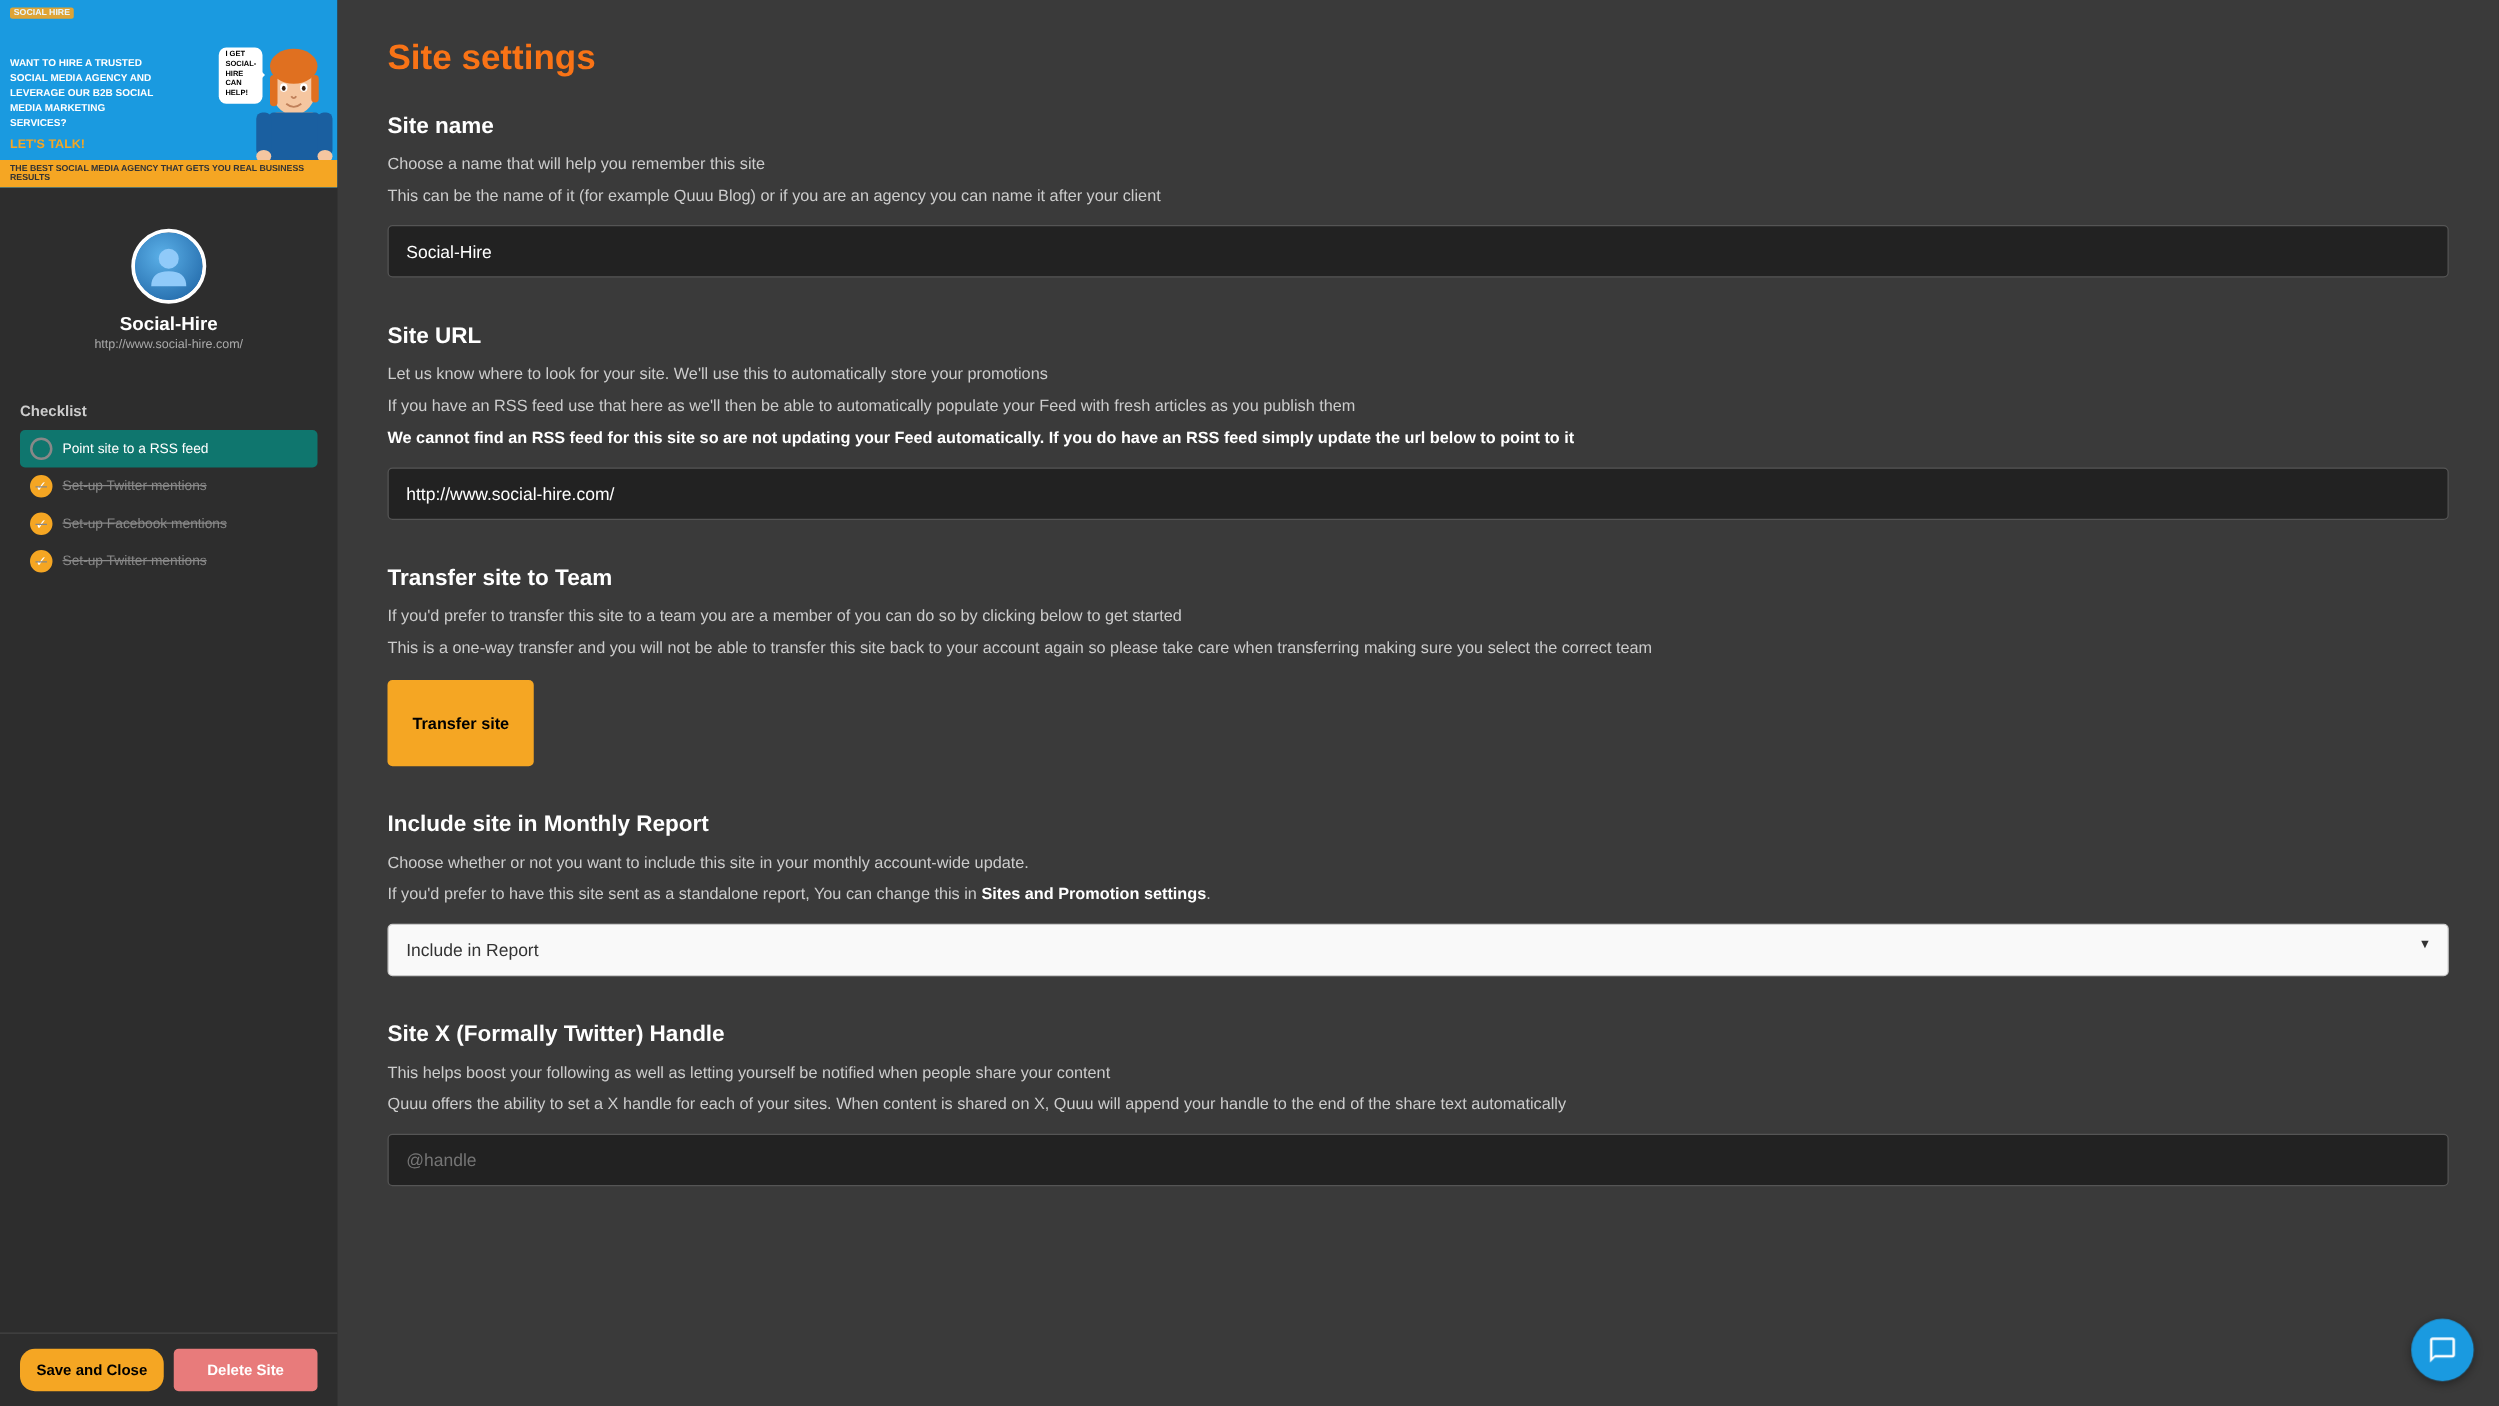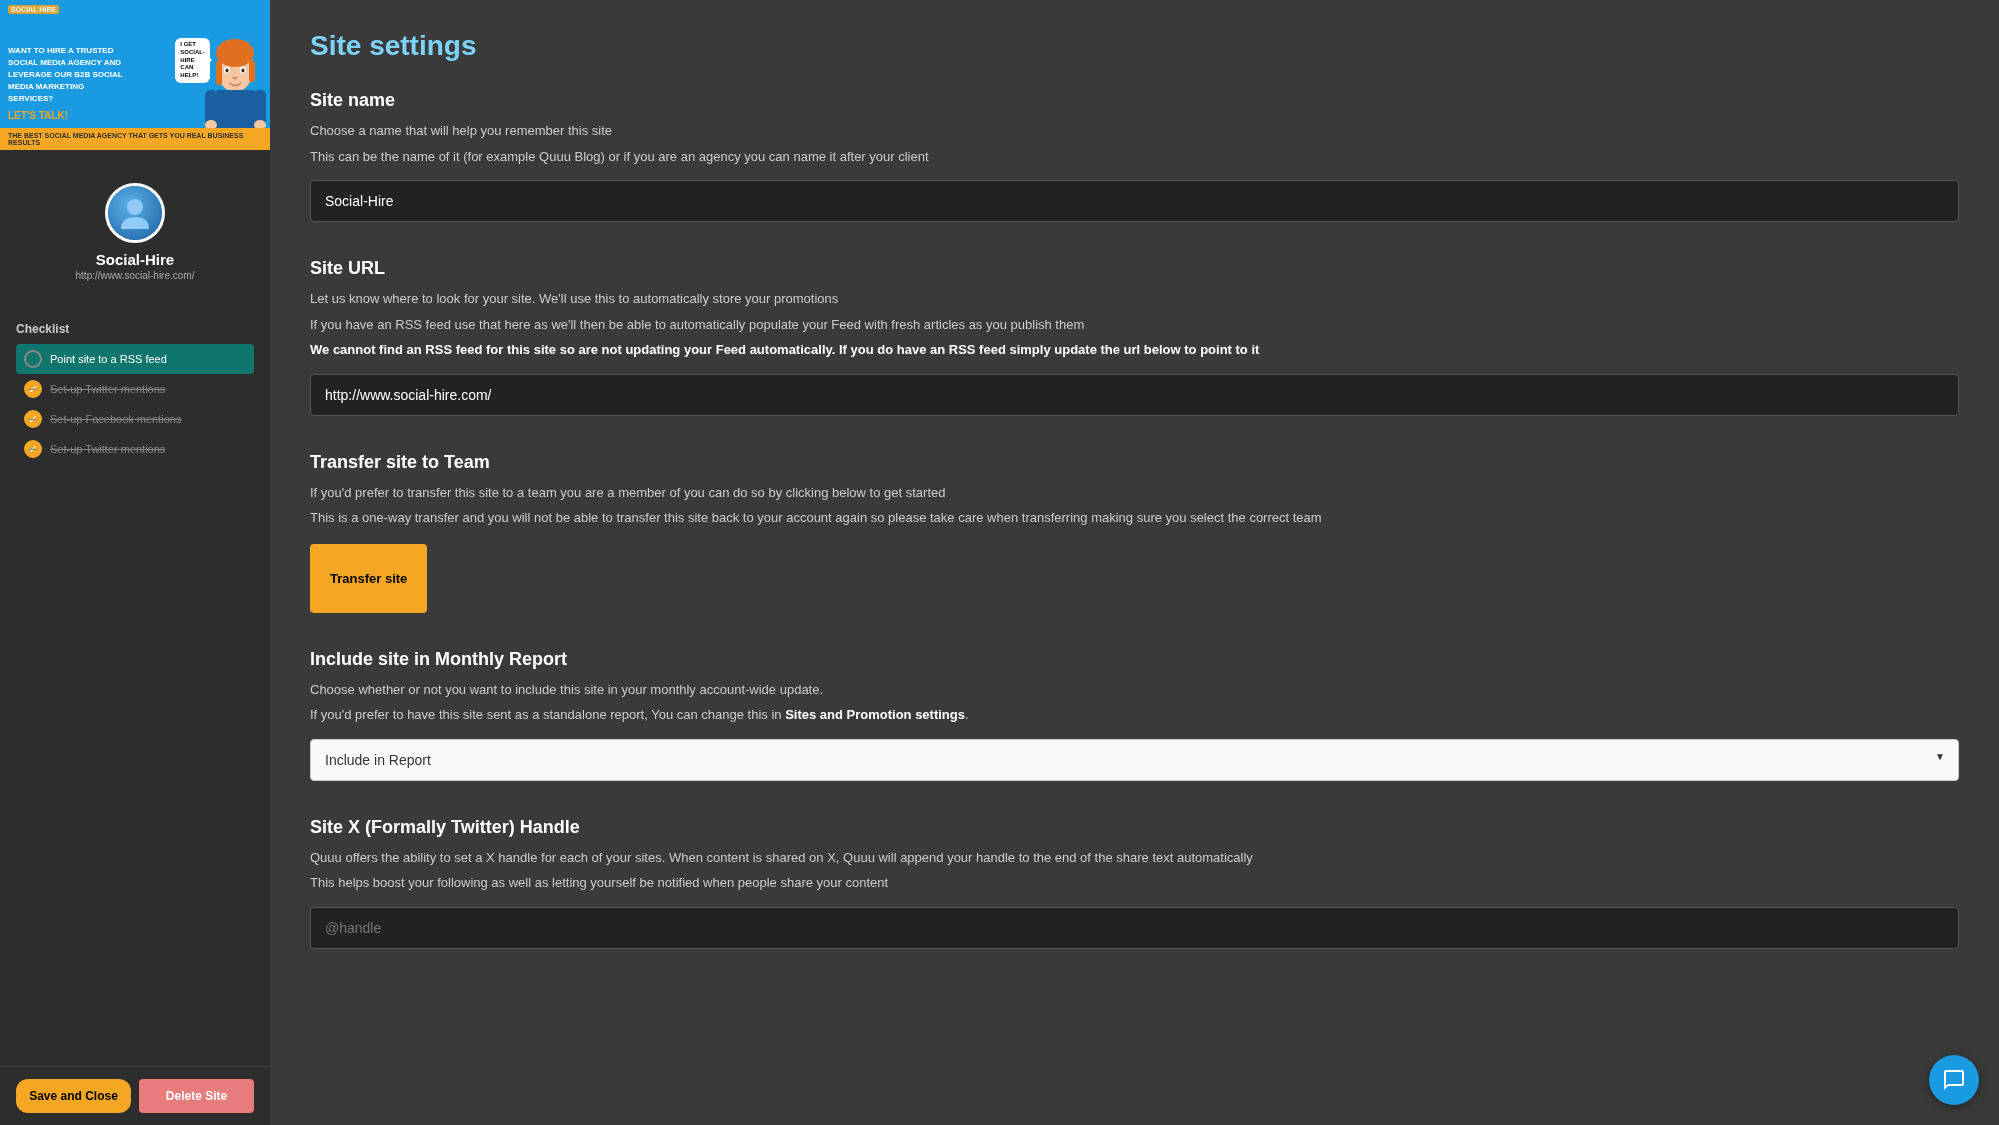--- a/index.html
+++ b/index.html
@@ -239,21 +239,21 @@
     #main-content {
       flex: 1;
       overflow-y: auto;
       padding: 30px 40px;
       background: #3a3a3a;
     }
 
     .page-title {
       font-size: 28px;
       font-weight: bold;
-      color: #7dd3fc;
+      color: #f97316;
       margin-bottom: 28px;
     }
 
     .section {
       margin-bottom: 36px;
     }
 
     .section-title {
       font-size: 18px;
       font-weight: bold;
@@ -484,22 +484,22 @@
     <div class="select-wrapper">
       <select class="select-input">
         <option>Include in Report</option>
         <option>Exclude from Report</option>
       </select>
     </div>
   </div>
 
   <div class="section">
     <h2 class="section-title">Site X (Formally Twitter) Handle</h2>
+    <p class="section-desc">This helps boost your following as well as letting yourself be notified when people share your content</p>
     <p class="section-desc">Quuu offers the ability to set a X handle for each of your sites. When content is shared on X, Quuu will append your handle to the end of the share text automatically</p>
-    <p class="section-desc">This helps boost your following as well as letting yourself be notified when people share your content</p>
     <input class="text-input" type="text" placeholder="@handle" style="">
   </div>
 
 </div>
 
 <div class="chat-bubble">
   <svg class="chat-icon-svg" viewBox="0 0 24 24" fill="white" xmlns="http://www.w3.org/2000/svg">
     <path d="M20 2H4C2.9 2 2 2.9 2 4V22L6 18H20C21.1 18 22 17.1 22 16V4C22 2.9 21.1 2 20 2ZM20 16H6L4 18V4H20V16Z"></path>
   </svg>
 </div>

